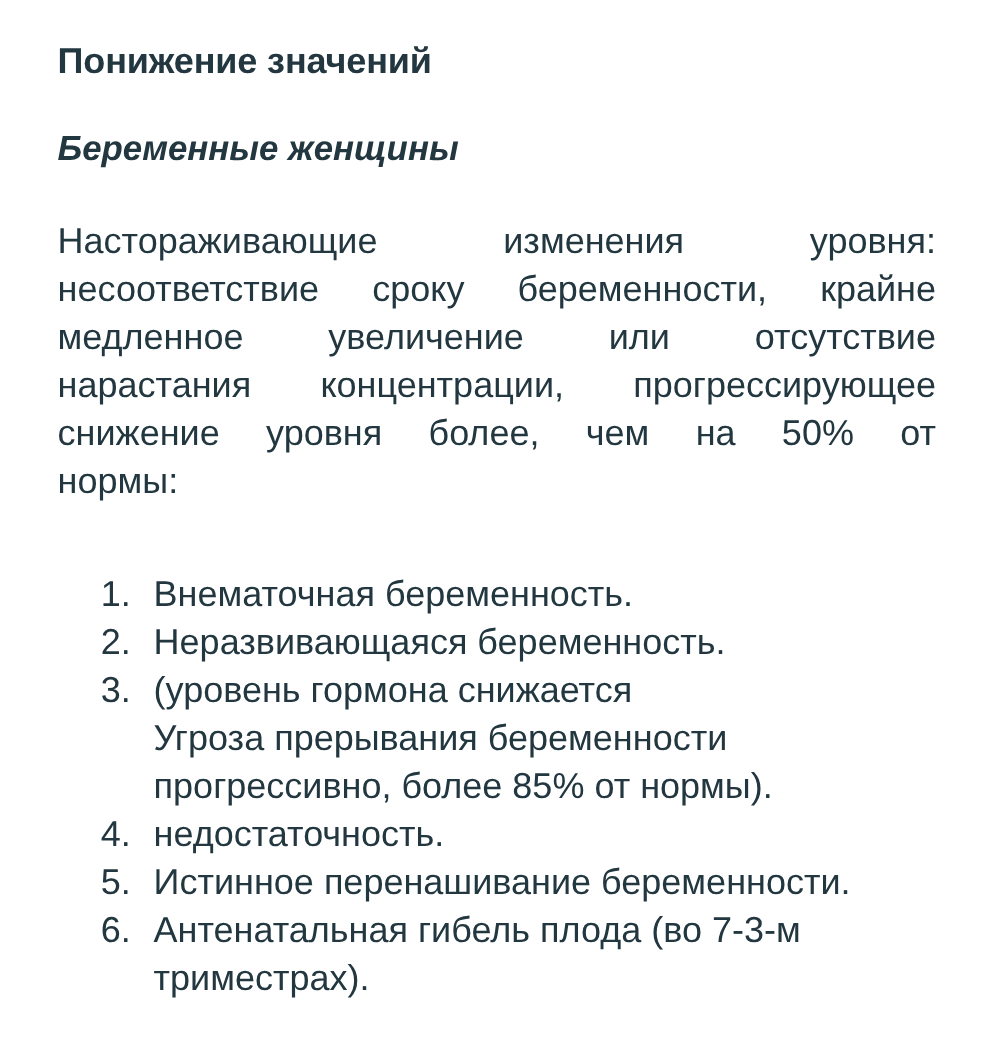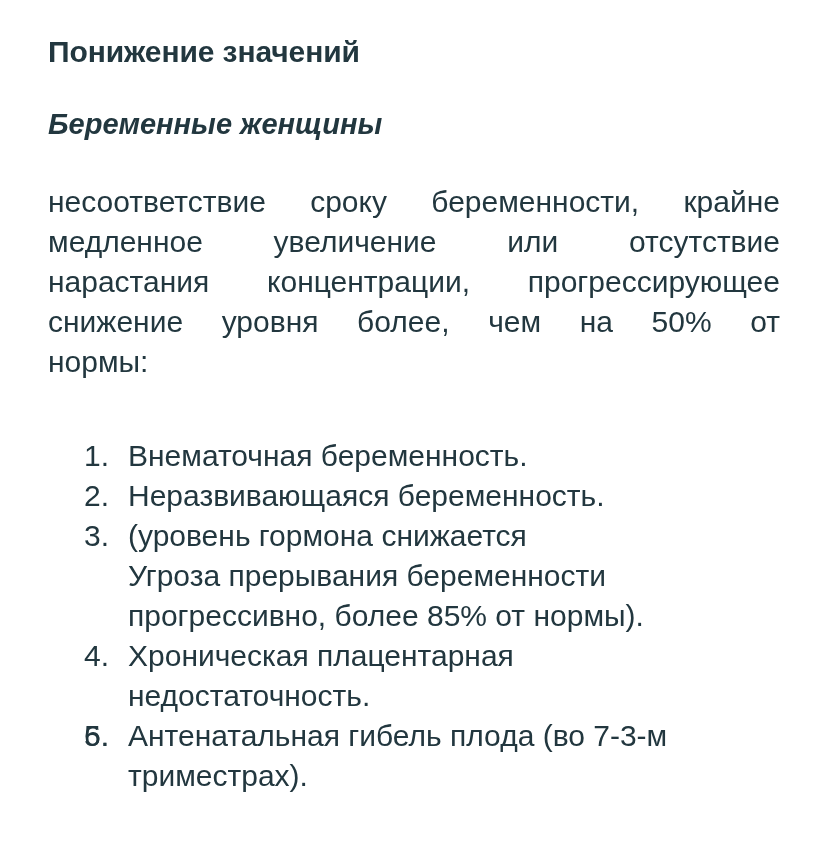--- a/index.html
+++ b/index.html
@@ -120,20 +120,21 @@
 <body>
 
 <div class="page">
   <div class="article">
 
     <h2 class="section-title">Понижение значений</h2>
 
     <h3 class="section-subtitle">Беременные женщины</h3>
 
     <p class="body-text">
+      <span class="jline">Настораживающие изменения уровня:</span>
       <span class="jline">несоответствие сроку беременности, крайне</span>
       <span class="jline">медленное увеличение или отсутствие</span>
       <span class="jline">нарастания концентрации, прогрессирующее</span>
       <span class="jline">снижение уровня более, чем на 50% от</span>
       <span class="jline last">нормы:</span>
     </p>
 
     <ol class="ordered-list">
 
       <li>
@@ -155,27 +156,29 @@
         <span class="item-text">
           <span class="nowrap-line">(уровень гормона снижается</span>
           <span class="nowrap-line">Угроза прерывания беременности</span>
           <span class="nowrap-line">прогрессивно, более 85% от нормы).</span>
         </span>
       </li>
 
       <li>
         <span class="marker">4.</span>
         <span class="item-text">
-          <span class="nowrap-line">Хроническая плацентарная</span>
           <span class="nowrap-line">недостаточность.</span>
         </span>
       </li>
 
       <li>
         <span class="marker">5.</span>
+        <span class="item-text">
+          <span class="nowrap-line">Истинное перенашивание беременности.</span>
+        </span>
       </li>
 
       <li>
         <span class="marker">6.</span>
         <span class="item-text">
           <span class="nowrap-line">Антенатальная гибель плода (во 7-3-м</span>
           <span class="nowrap-line">триместрах).</span>
         </span>
       </li>
 

